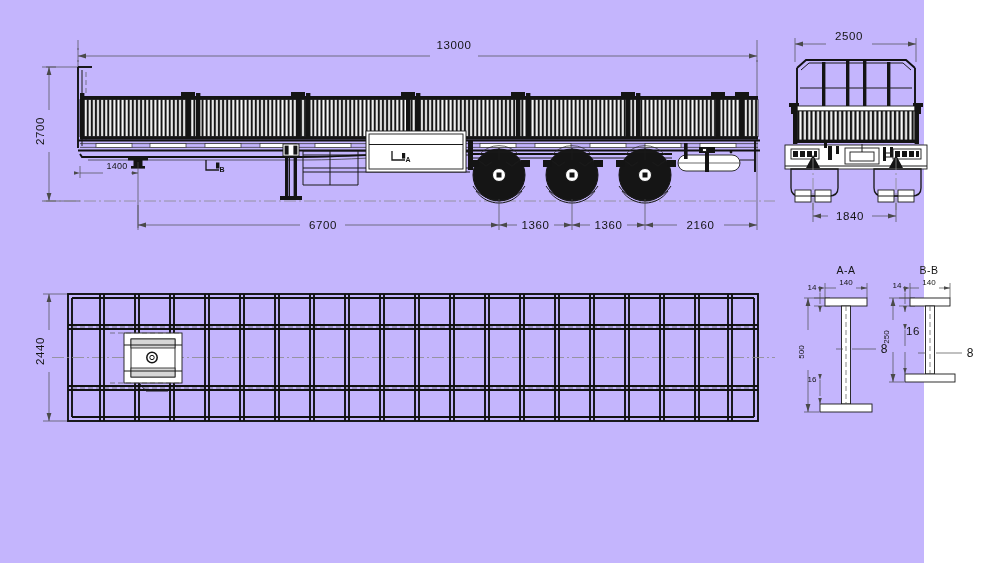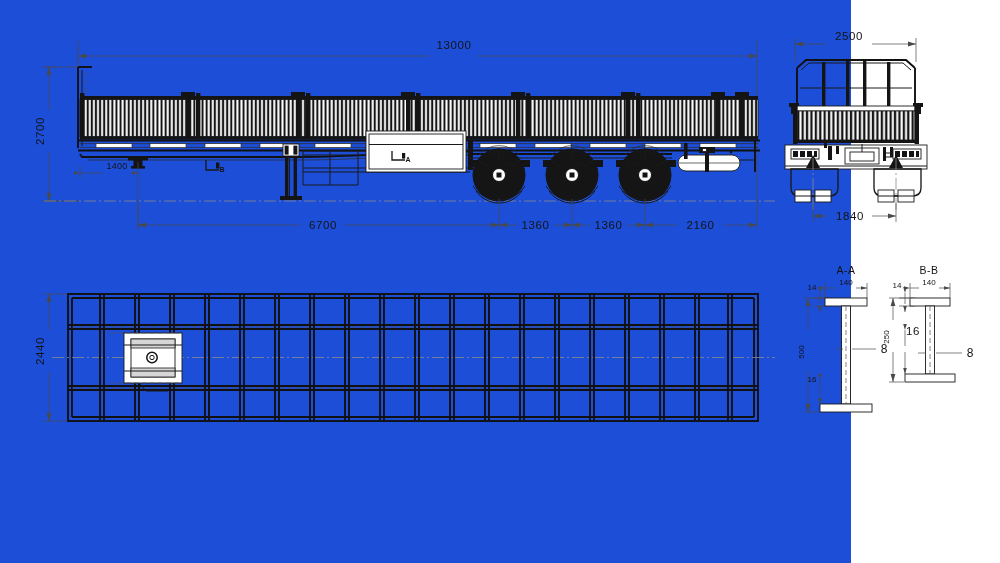--- a/index.html
+++ b/index.html
@@ -9,23 +9,23 @@
     background: #ffffff;
   }
   body {
     width: 1000px;
     height: 563px;
     overflow: hidden;
     font-family: "Liberation Sans", sans-serif;
   }
   #sheet {
     position: relative;
-    width: 851px;
+    width: 924px;
     height: 563px;
-    background: #1d4ed8;
+    background: #c4b5fd;
   }
   svg.drw {
     position: absolute;
     left: 0;
     top: 0;
     width: 1000px;
     height: 563px;
   }
   
   .ln   { stroke: #1a1a1a; stroke-width: 1; fill: none; }

